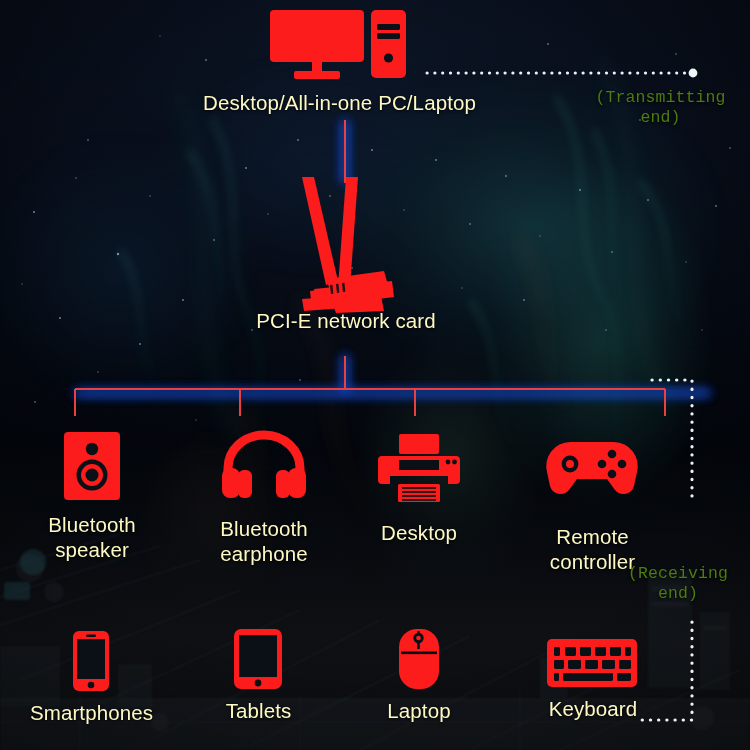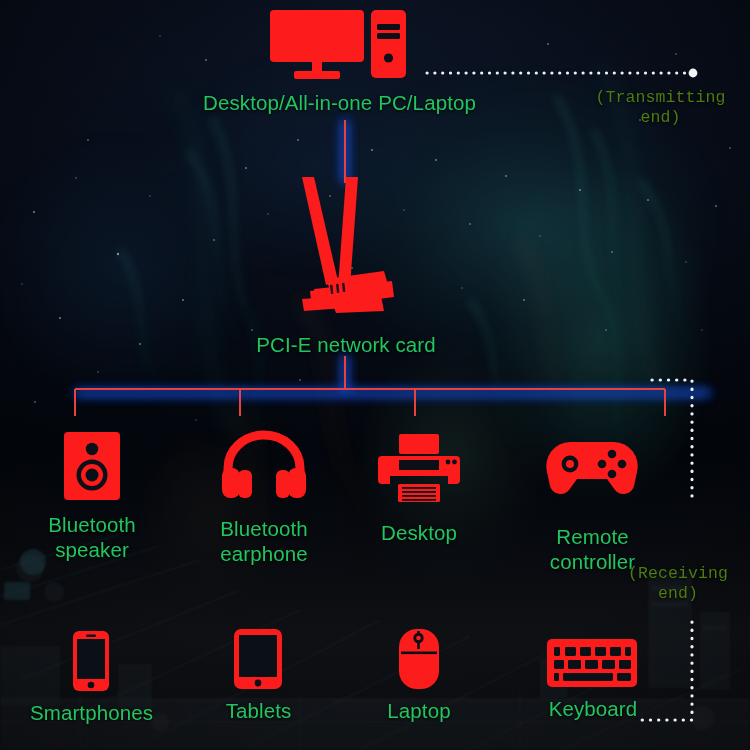--- a/index.html
+++ b/index.html
@@ -29,21 +29,21 @@
       linear-gradient(180deg, rgba(4,8,14,0) 0%, rgba(10,13,18,.55) 26%, rgba(16,18,22,.88) 62%, rgba(12,13,16,.96) 100%);
   }
   .bg-ruins-tex{position:absolute;left:0;right:0;bottom:0;height:300px;opacity:.55;}
   .bg-stars{position:absolute;inset:0;}
   .bg-vignette{position:absolute;inset:0;
     background:radial-gradient(120% 100% at 50% 46%, rgba(0,0,0,0) 42%, rgba(0,0,0,.45) 82%, rgba(0,0,0,.72) 100%);
   }
   
   .node{position:absolute;}
   .lbl{
-    position:absolute;color:#22c55e;font-size:20.5px;line-height:25px;
+    position:absolute;color:#fef9c3;font-size:20.5px;line-height:25px;
     text-align:center;white-space:pre-line;letter-spacing:.1px;
     text-shadow:0 1px 3px rgba(0,0,0,.85);
   }
   .lbl.small{font-size:16.5px;line-height:20px;color:#4d7c0f;font-family:Liberation Mono, monospace;}
   .ic{position:absolute;}
   svg{display:block;overflow:visible;}
 </style>
 </head>
 <body>
 
@@ -267,21 +267,21 @@
         <path d="M14 116 L 30 114 L 34 134 L 16 134 Z"></path>
         <path d="M34 122 L 84 116 L 88 136 L 40 138 Z"></path>
         <path d="M6 124 L 60 120 L 62 132 L 8 136 Z"></path>
       </g>
       <g fill="#0a0f18" opacity=".9">
         <rect x="34" y="110" width="2.4" height="9" transform="rotate(-6 34 110)"></rect>
         <rect x="40" y="109" width="2.4" height="9" transform="rotate(-6 40 109)"></rect>
         <rect x="46" y="108" width="2.4" height="9" transform="rotate(-6 46 108)"></rect>
       </g>
     </svg>
-    <div class="lbl" style="left:-80px;top:157px;width:260px">PCI-E network card</div>
+    <div class="lbl" style="left:-80px;top:133px;width:260px">PCI-E network card</div>
   </div>
 
   <div class="node" style="left:62px;top:430px">
     <svg class="ic" width="60" height="72" viewBox="0 0 60 72">
       <rect x="2" y="2" width="56" height="68" rx="4" fill="#FC1C1C"></rect>
       <circle cx="30" cy="19" r="6.2" fill="#0b1016"></circle>
       <circle cx="30" cy="45" r="15.5" fill="#0b1016"></circle>
       <circle cx="30" cy="45" r="11" fill="#FC1C1C"></circle>
       <circle cx="30" cy="45" r="6.5" fill="#0b1016"></circle>
     </svg>

